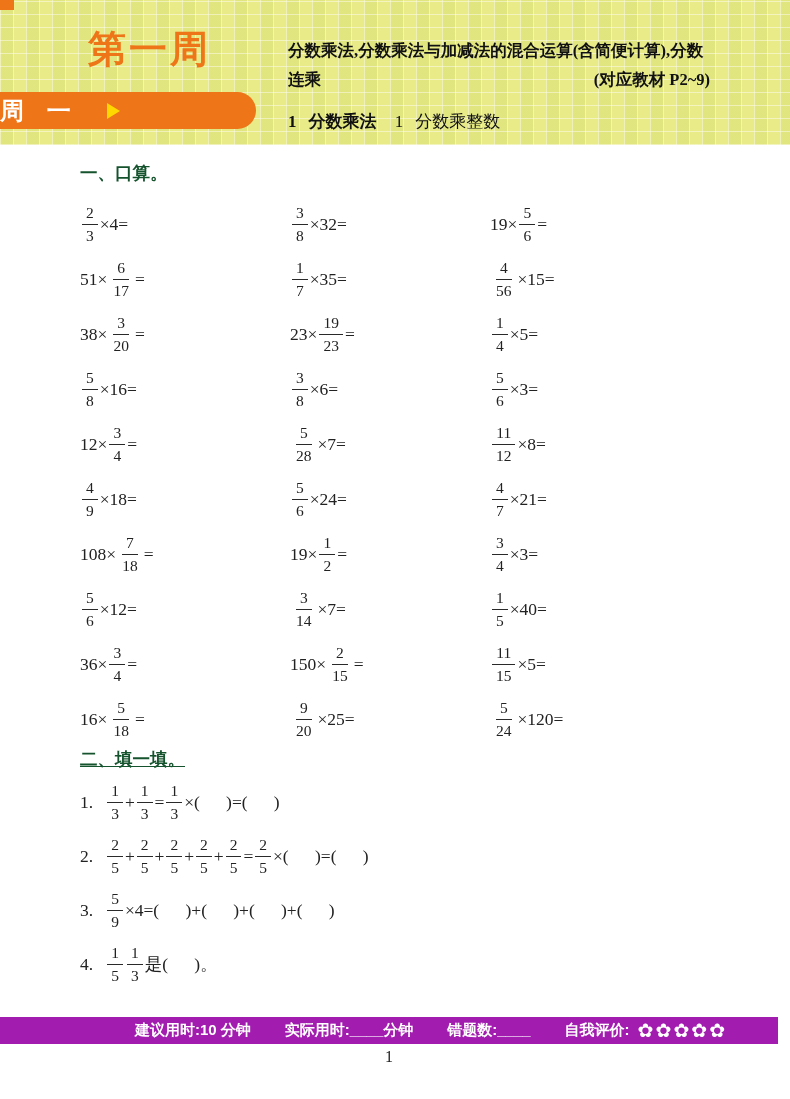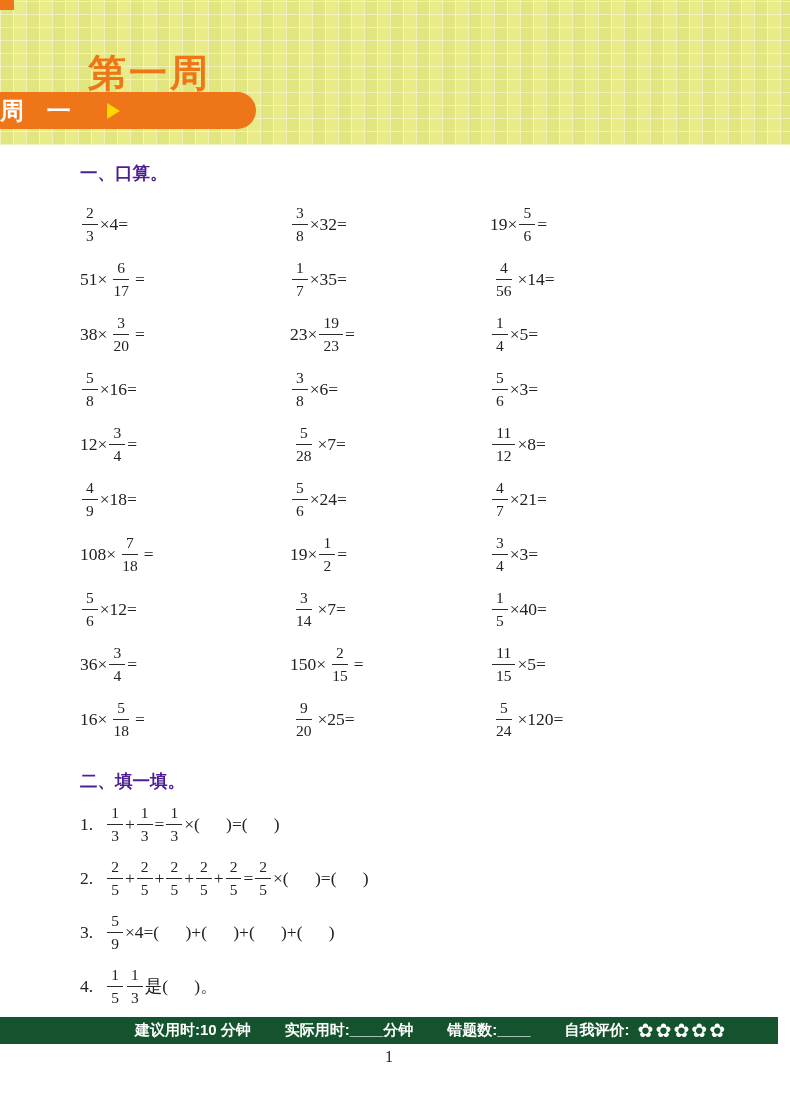--- a/index.html
+++ b/index.html
@@ -7,55 +7,55 @@
         font-family:"Liberation Sans","DejaVu Sans",sans-serif;color:#1c1c1c;}
 
   
   .header{position:absolute;left:0;top:0;width:790px;height:145px;
     background-color:#e9eb88;
     background-image:
       repeating-linear-gradient(90deg, rgba(255,255,255,.45) 0 1px, transparent 1px 13px),
       repeating-linear-gradient(0deg, rgba(255,255,255,.45) 0 1px, transparent 1px 13px),
       repeating-linear-gradient(90deg, rgba(209,219,110,.35) 0 13px, transparent 13px 26px);}
   .corner-square{position:absolute;left:0;top:0;width:14px;height:10px;background:#ee7518;}
-  .week-title{position:absolute;left:88px;top:48px;font-size:38px;font-weight:bold;
+  .week-title{position:absolute;left:88px;top:24px;font-size:38px;font-weight:bold;
     color:#ee7518;letter-spacing:3px;}
   .day-banner{position:absolute;left:0;top:92px;width:256px;height:37px;background:#ee7518;
     border-radius:0 19px 19px 0;display:flex;align-items:center;}
   .day-text{color:#fff;font-size:24px;font-weight:bold;letter-spacing:8px;white-space:pre;}
   .arrow{width:0;height:0;margin-left:28px;border-top:8px solid transparent;
     border-bottom:8px solid transparent;border-left:13px solid #ffd800;}
   .topic{position:absolute;left:288px;top:36px;width:422px;
     font-family:"Liberation Serif","DejaVu Serif",serif;font-weight:bold;
     font-size:16.5px;line-height:29px;color:#111;}
   .topic-line2{display:flex;justify-content:space-between;}
   .lesson-line{margin-top:13px;font-size:17px;}
   .lesson-bold{font-weight:bold;}
   .lesson-sub{font-weight:normal;margin-left:14px;}
   .numgap{margin-right:12px;}
 
   
   .main{position:absolute;left:80px;top:161px;right:30px;}
-  .sec-title{font-size:17.5px;font-weight:bold;margin:0;color:#4c1d95;}
+  .sec-title{font-size:17.5px;font-weight:bold;margin:0;color:#14532d;}
   .oral-grid{margin-top:12px;display:grid;grid-template-columns:210px 200px auto;
     grid-auto-rows:55px;align-items:center;}
   .prob,.fill-row{display:flex;align-items:center;
     font-family:"Liberation Serif","DejaVu Serif",serif;font-size:17.5px;color:#222;}
   .tok{white-space:pre;}
   .frac{display:inline-flex;flex-direction:column;align-items:center;margin:0 2px;line-height:1.15;}
   .frac .num{padding:0 4px 2px;border-bottom:1.5px solid #2a2a2a;font-size:15.5px;}
   .frac .den{padding:2px 4px 0;font-size:15.5px;}
 
-  .fill-sec-title{margin-top:22px;}
+  .fill-sec-title{text-decoration:underline;}
   .fill-list{margin-top:4px;}
   .fill-row{height:54px;}
   .fill-label{margin-right:12px;white-space:pre;}
 
   
-  .footer-bar{position:absolute;left:0;top:1017px;width:778px;height:27px;background:#14532d;
+  .footer-bar{position:absolute;left:0;top:1017px;width:778px;height:27px;background:#a21caf;
     display:flex;align-items:center;box-sizing:border-box;padding-left:135px;
     color:#fff;font-size:15px;font-weight:bold;}
   .footer-seg{margin-right:34px;white-space:pre;}
   .stars{font-size:19px;letter-spacing:2px;line-height:1;margin-left:-26px;}
   .page-number{position:absolute;left:0;top:1048px;width:778px;text-align:center;
     font-family:"Liberation Serif","DejaVu Serif",serif;font-size:16px;color:#222;}
 </style>
 </head>
 <body>
 
@@ -63,20 +63,31 @@
 
   <div class="header">
     <div class="corner-square"></div>
     <div class="week-title">第一周</div>
 
     <div class="day-banner">
       <span class="day-text">周 一</span>
       <span class="arrow"></span>
     </div>
 
+    <div class="topic">
+      <div class="topic-line1">分数乘法,分数乘法与加减法的混合运算(含简便计算),分数</div>
+      <div class="topic-line2">
+        <span>连乘</span>
+        <span class="ref">(对应教材 P2~9)</span>
+      </div>
+      <div class="lesson-line">
+        <span class="lesson-bold"><span class="numgap">1</span><span>分数乘法</span></span>
+        <span class="lesson-sub"><span class="numgap">1</span><span>分数乘整数</span></span>
+      </div>
+    </div>
   </div>
 
   <div class="main">
     <h2 class="sec-title">一、口算。</h2>
     <div class="oral-grid" id="oral-grid">
         <div class="prob">
           <span class="frac">
             <span class="num">2</span>
             <span class="den">3</span>
           </span>
@@ -110,21 +121,21 @@
             <span class="num">1</span>
             <span class="den">7</span>
           </span>
           <span class="tok">×35=</span>
         </div>
         <div class="prob">
           <span class="frac">
             <span class="num">4</span>
             <span class="den">56</span>
           </span>
-          <span class="tok">×14=</span>
+          <span class="tok">×15=</span>
         </div>
         <div class="prob">
           <span class="tok">38×</span>
           <span class="frac">
             <span class="num">3</span>
             <span class="den">20</span>
           </span>
           <span class="tok">=</span>
         </div>
         <div class="prob">

